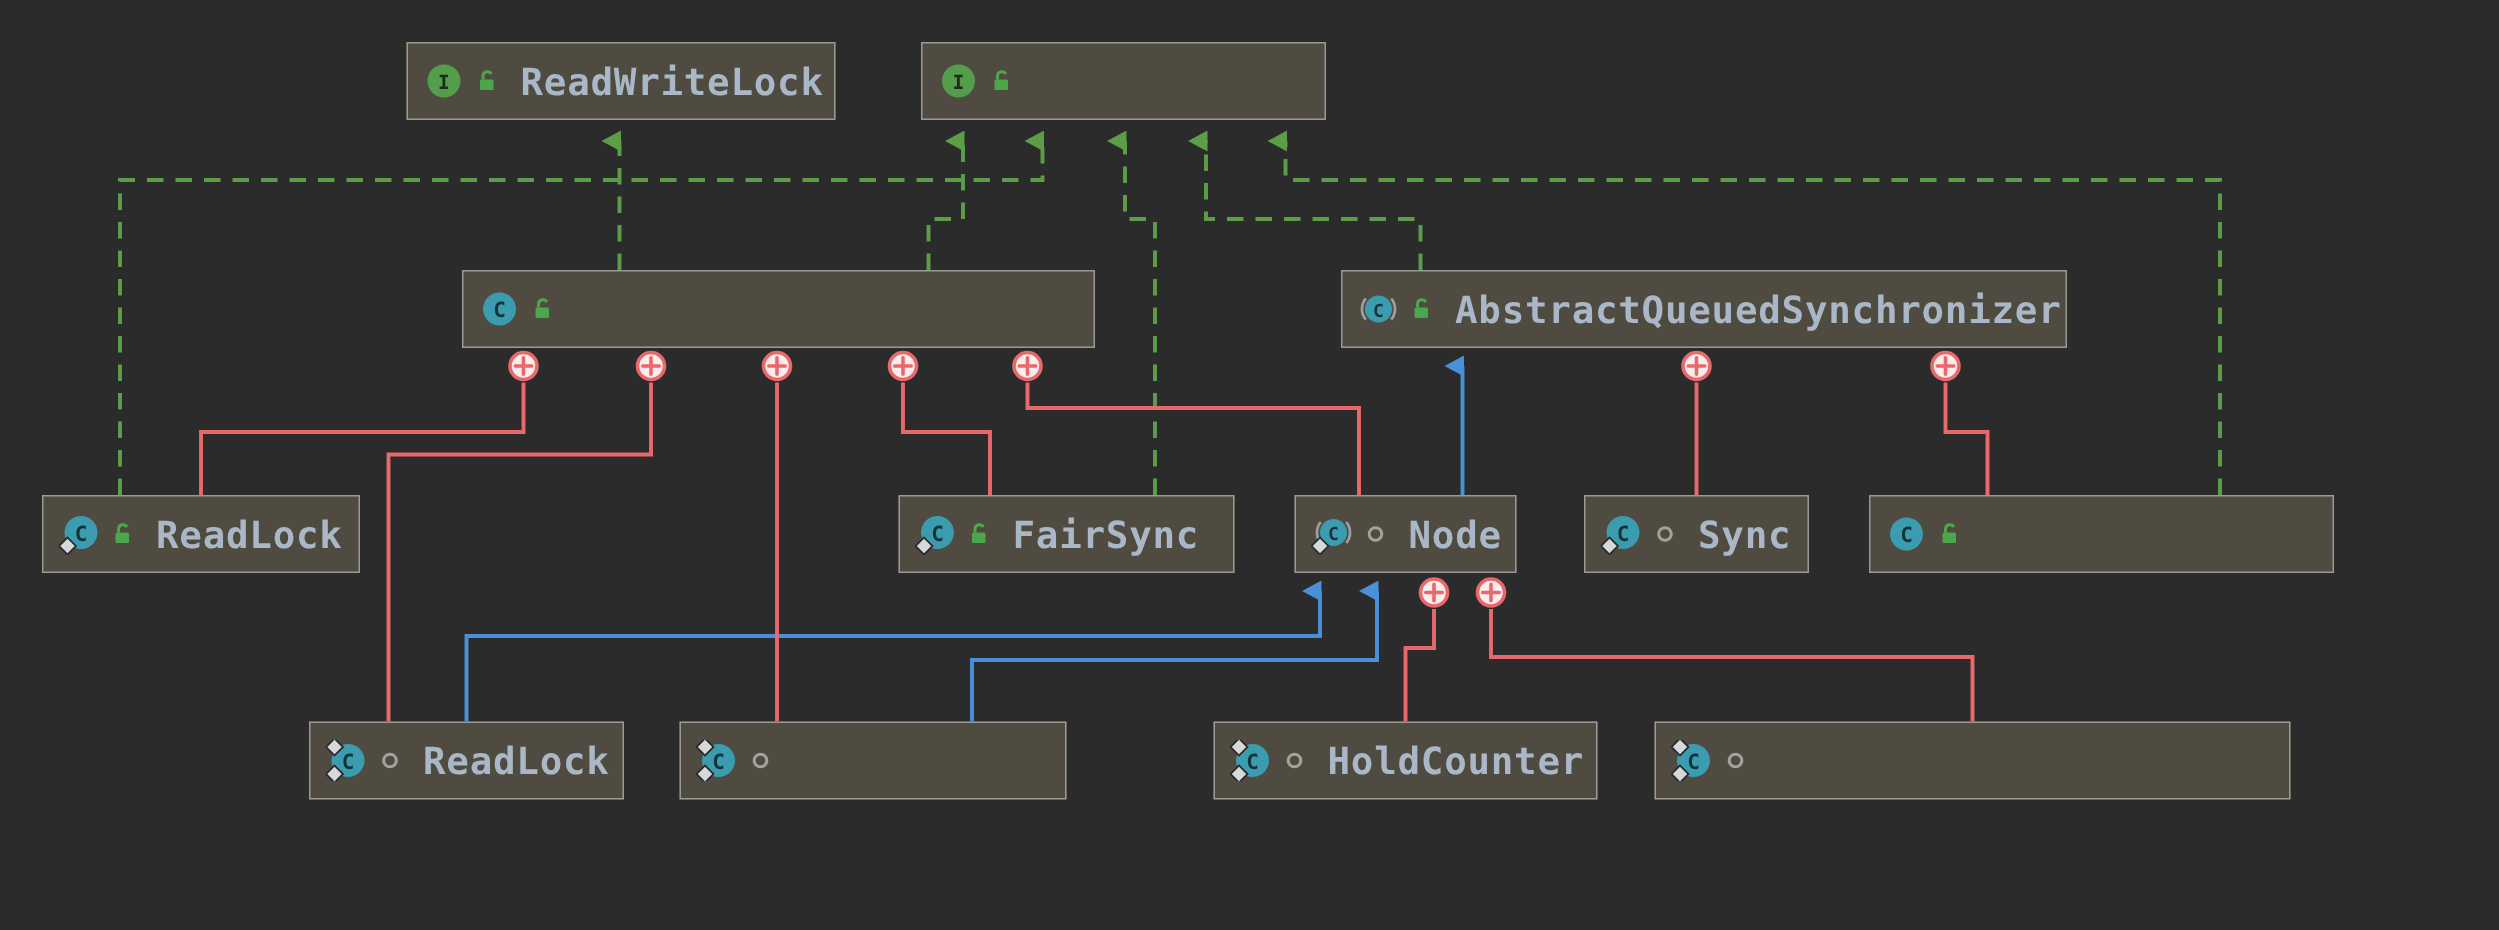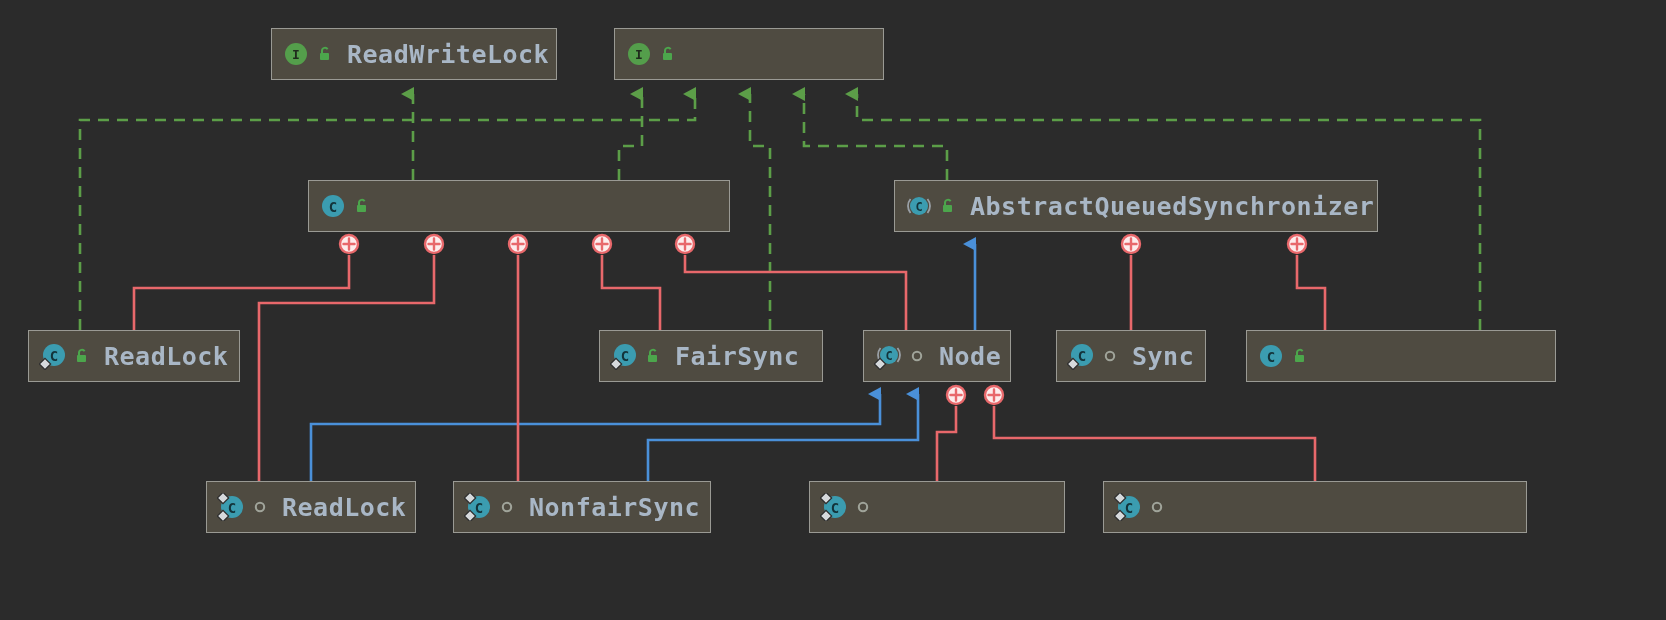--- a/index.html
+++ b/index.html
@@ -308,39 +308,39 @@
           <rect x="2" y="1" width="8" height="8" transform="rotate(45 6 5)" fill="#d6d9dc" stroke="#2b2b2b" stroke-width="1.2"></rect>
           <rect x="2" y="19" width="8" height="8" transform="rotate(45 6 23)" fill="#d6d9dc" stroke="#2b2b2b" stroke-width="1.2"></rect>
         </svg>
       </span>
       <span class="vis">
         <svg viewBox="0 0 16 16">
             <circle cx="8" cy="8" r="4.2" fill="none" stroke="#a0a49a" stroke-width="2"></circle>
           </svg>
       </span>
     </span>
-    <span class="label">NonfairSync</span>
   </div>
 
   <div class="node" style="left:809px;top:481px;width:256px;">
     <span class="icons">
       <span class="ic">
         <svg viewBox="0 0 28 28">
           <circle cx="15" cy="14" r="11" fill="#3b9cb0"></circle>
           <text x="15" y="19.5" font-family="DejaVu Sans Mono, monospace" font-size="14" font-weight="bold" fill="#13333a" text-anchor="middle">C</text>
           <rect x="2" y="1" width="8" height="8" transform="rotate(45 6 5)" fill="#d6d9dc" stroke="#2b2b2b" stroke-width="1.2"></rect>
           <rect x="2" y="19" width="8" height="8" transform="rotate(45 6 23)" fill="#d6d9dc" stroke="#2b2b2b" stroke-width="1.2"></rect>
         </svg>
       </span>
       <span class="vis">
         <svg viewBox="0 0 16 16">
             <circle cx="8" cy="8" r="4.2" fill="none" stroke="#a0a49a" stroke-width="2"></circle>
           </svg>
       </span>
     </span>
+    <span class="label">HoldCounter</span>
   </div>
 
   <div class="node" style="left:1103px;top:481px;width:424px;">
     <span class="icons">
       <span class="ic">
         <svg viewBox="0 0 28 28">
           <circle cx="15" cy="14" r="11" fill="#3b9cb0"></circle>
           <text x="15" y="19.5" font-family="DejaVu Sans Mono, monospace" font-size="14" font-weight="bold" fill="#13333a" text-anchor="middle">C</text>
           <rect x="2" y="1" width="8" height="8" transform="rotate(45 6 5)" fill="#d6d9dc" stroke="#2b2b2b" stroke-width="1.2"></rect>
           <rect x="2" y="19" width="8" height="8" transform="rotate(45 6 23)" fill="#d6d9dc" stroke="#2b2b2b" stroke-width="1.2"></rect>

